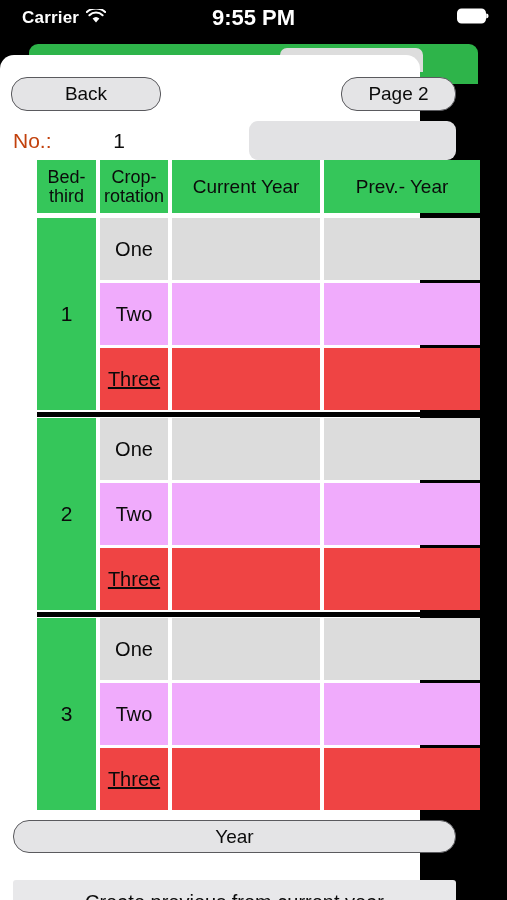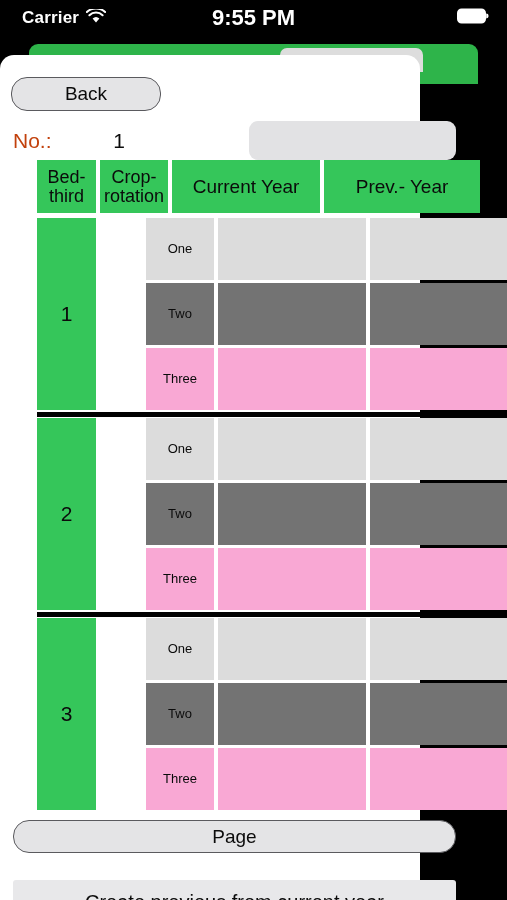--- a/index.html
+++ b/index.html
@@ -88,24 +88,24 @@
   
   .block{ position:relative; height:192px; }
   .bed-cell{
     position:absolute; left:13px; top:0; width:59px; height:100%;
     background:#35c65a;
     display:flex; align-items:center; justify-content:center;
     font-size:21px; color:#0b0b0b;
   }
   .row{ position:relative; height:62px; margin-bottom:3px; }
   .row:last-child{ margin-bottom:0; }
-  .row .cell{ font-size:13px;margin-left:46px; }
+  .row .cell{ font-size:20px; }
   .shade-light .cell{ background:#dcdcdc; }
-  .shade-mid   .cell{ background:#737373; }
-  .shade-dark  .cell{ background:#f9a8d4; }
+  .shade-mid   .cell{ background:#f0abfc; }
+  .shade-dark  .cell{ background:#ef4444;text-decoration:underline; }
   .sep-bar{ position:relative; height:8px; }
   .sep-bar::after{
     content:""; position:absolute; left:13px; top:2px;
     width:443px; height:5px; background:#000;
   }
 
   
   #save-button{
     position:absolute; left:13px; top:765px; width:443px; height:33px;
   }
@@ -142,20 +142,21 @@
     </span>
   </div>
 </div>
 
 <div id="green-panel"></div>
 <div id="page-tab"></div>
 
 <div id="sheet">
 
   <button class="pill" id="back-button">Back</button>
+  <button class="pill" id="page-button">Page 2</button>
 
   <div id="info-row">
     <span id="no-label">No.:</span>
     <span id="no-value">1</span>
     <input id="bedname-input" type="text" value="" style="">
   </div>
 
   <div id="table">
 
     <div class="hdr-row">
@@ -223,16 +224,16 @@
       </div>
       <div class="row shade-dark">
         <div class="cell c2">Three</div>
         <div class="cell c3"></div>
         <div class="cell c4"></div>
       </div>
     </div>
 
   </div>
 
-  <button class="pill" id="save-button">Page</button>
+  <button class="pill" id="save-button">Year</button>
   <div id="create-prev-button">Create previous from current year</div>
 
 </div>
 
 </body></html>

